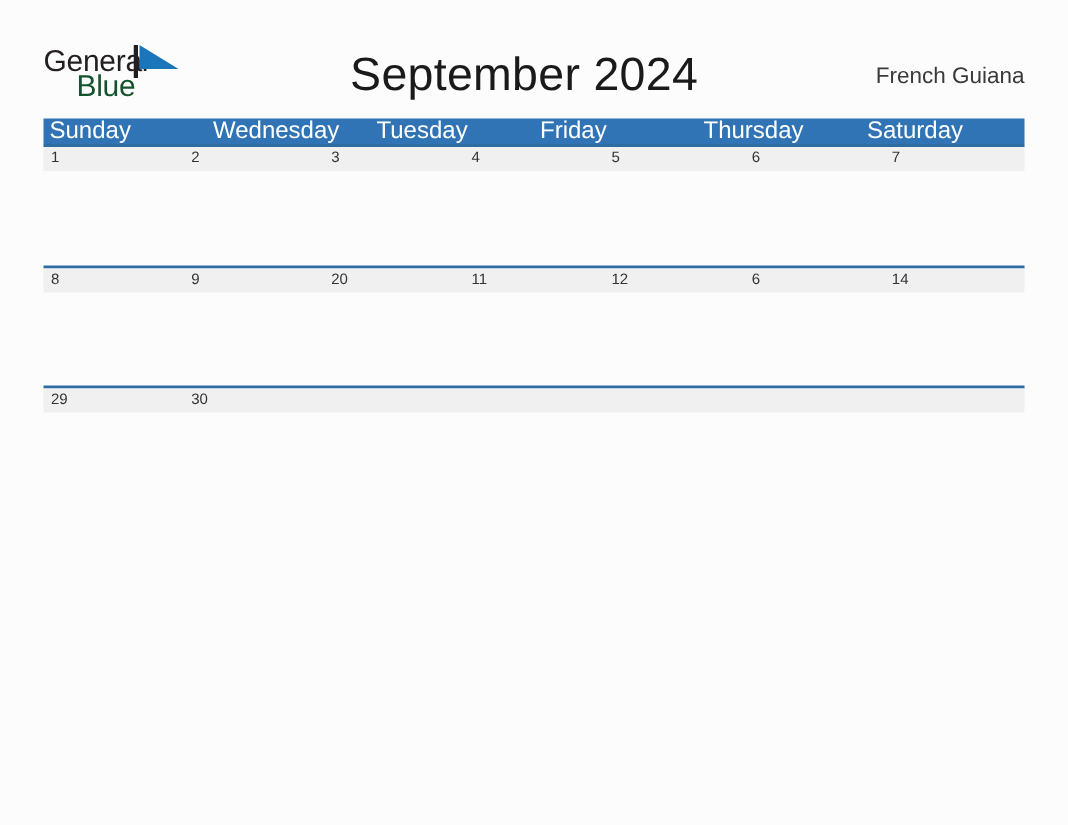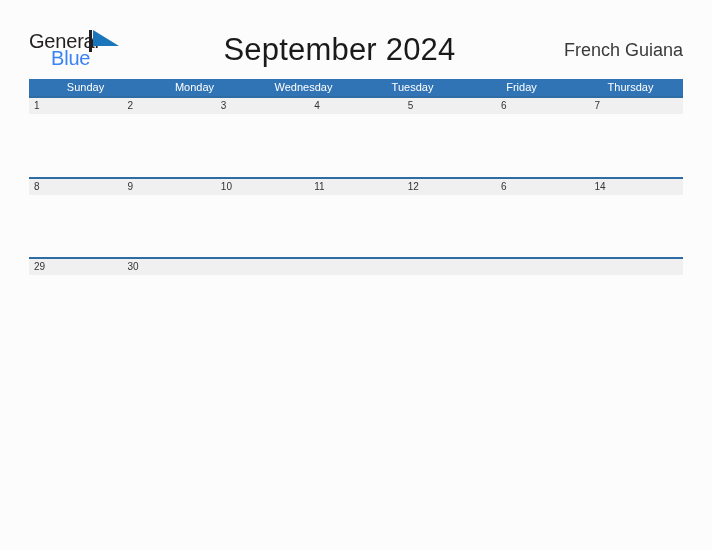--- a/index.html
+++ b/index.html
@@ -47,21 +47,21 @@
     font-size: 20px;
     color: #231f20;
     letter-spacing: -0.2px;
     white-space: nowrap;
   }
   .logo-blue {
     position: absolute;
     left: 22px;
     top: 20px;
     font-size: 20px;
-    color: #3b82f6;
+    color: #14532d;
     letter-spacing: -0.2px;
     white-space: nowrap;
   }
   .logo-flag {
     position: absolute;
     left: 60px;
     top: 2px;
     width: 32px;
     height: 22px;
   }
@@ -72,21 +72,21 @@
     font-size: 31px;
     color: #1a1a1a;
     font-family: "Liberation Sans Narrow", "Liberation Sans", sans-serif;
     letter-spacing: 0.2px;
     white-space: nowrap;
     margin-left: -10px;
   }
 
   .locale {
     flex: 0 0 auto;
-    font-size: 18px;
+    font-size: 15px;
     color: #3a3a3a;
     white-space: nowrap;
     text-align: right;
   }
 
   
   .calendar {
     position: absolute;
     left: 29px;
     top: 79px;
@@ -94,27 +94,26 @@
   }
 
   .dow-row {
     display: flex;
     background: #3074b6;
     height: 17px;
   }
   .dow {
     flex: 1 1 0;
     color: #ffffff;
-    font-size: 11px;
+    font-size: 16px;
     line-height: 17px;
     padding-left: 4px;
     box-sizing: border-box;
     white-space: nowrap;
     overflow: hidden;
-    text-align: center;
   }
 
   .week {
     position: relative;
     height: 80.5px;
     border-top: 2px solid #2e6da4;
     box-sizing: border-box;
   }
   .week:first-of-type {
     border-top: none;
@@ -161,45 +160,45 @@
     <div class="title">September 2024</div>
 
     <div class="locale">French Guiana</div>
 
   </div>
 
   <div class="calendar">
 
     <div class="dow-row">
       <div class="dow">Sunday</div>
-      <div class="dow">Monday</div>
       <div class="dow">Wednesday</div>
       <div class="dow">Tuesday</div>
       <div class="dow">Friday</div>
       <div class="dow">Thursday</div>
+      <div class="dow">Saturday</div>
     </div>
 
     <div class="week">
       <div class="week-band">
         <div class="day">1</div>
         <div class="day">2</div>
         <div class="day">3</div>
         <div class="day">4</div>
         <div class="day">5</div>
         <div class="day">6</div>
         <div class="day">7</div>
       </div>
       <div class="week-body"></div>
     </div>
 
     <div class="week">
       <div class="week-band">
         <div class="day">8</div>
         <div class="day">9</div>
-        <div class="day">10</div>
+        <div class="day">20</div>
         <div class="day">11</div>
         <div class="day">12</div>
         <div class="day">6</div>
         <div class="day">14</div>
       </div>
       <div class="week-body"></div>
     </div>
 
 
 

